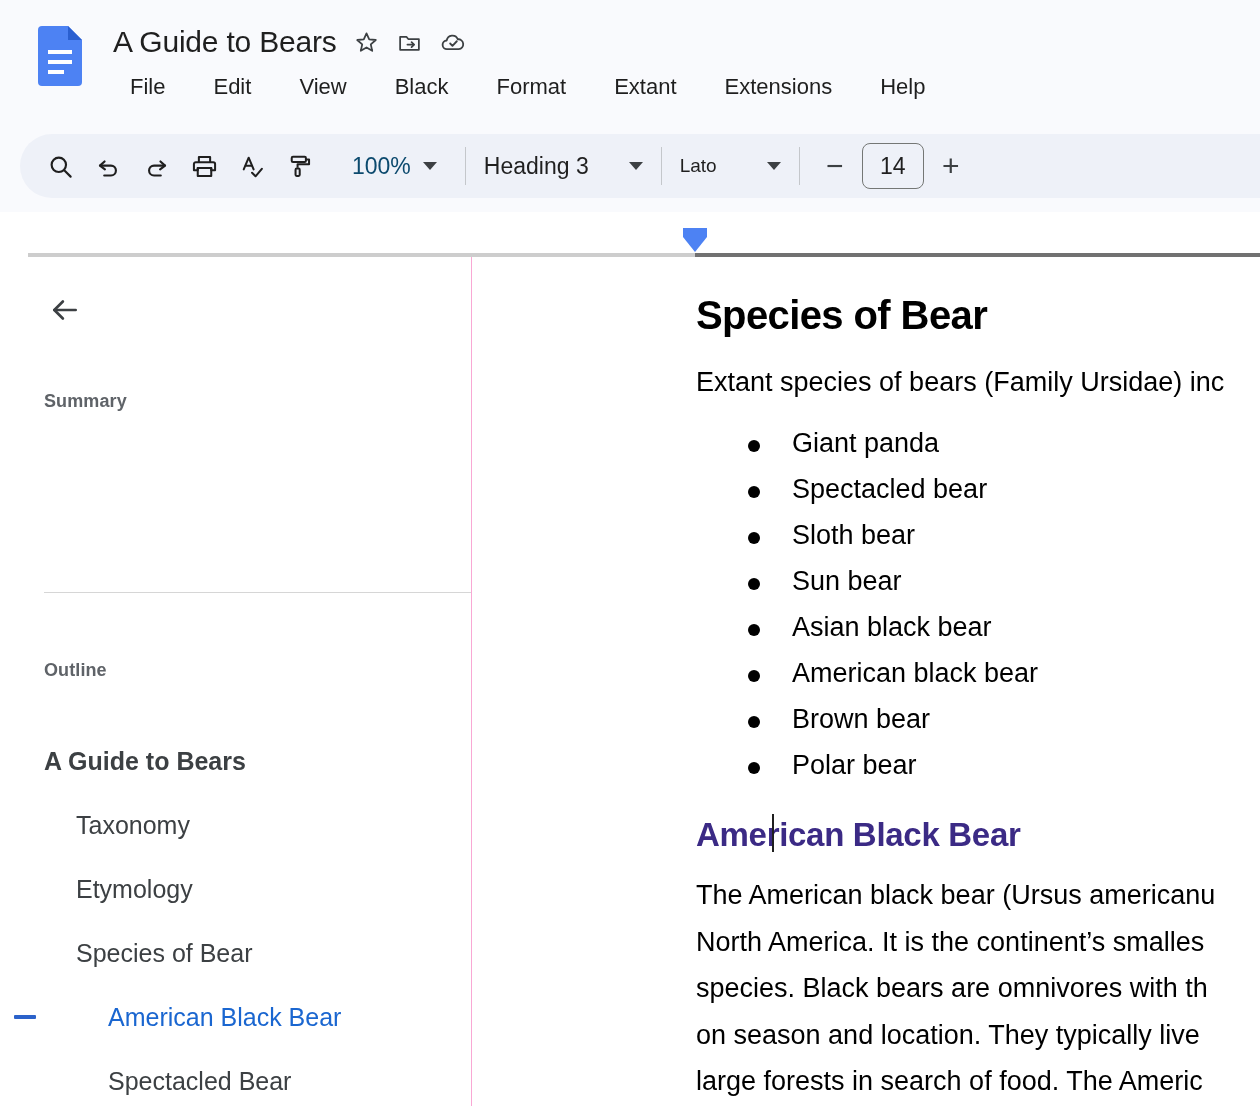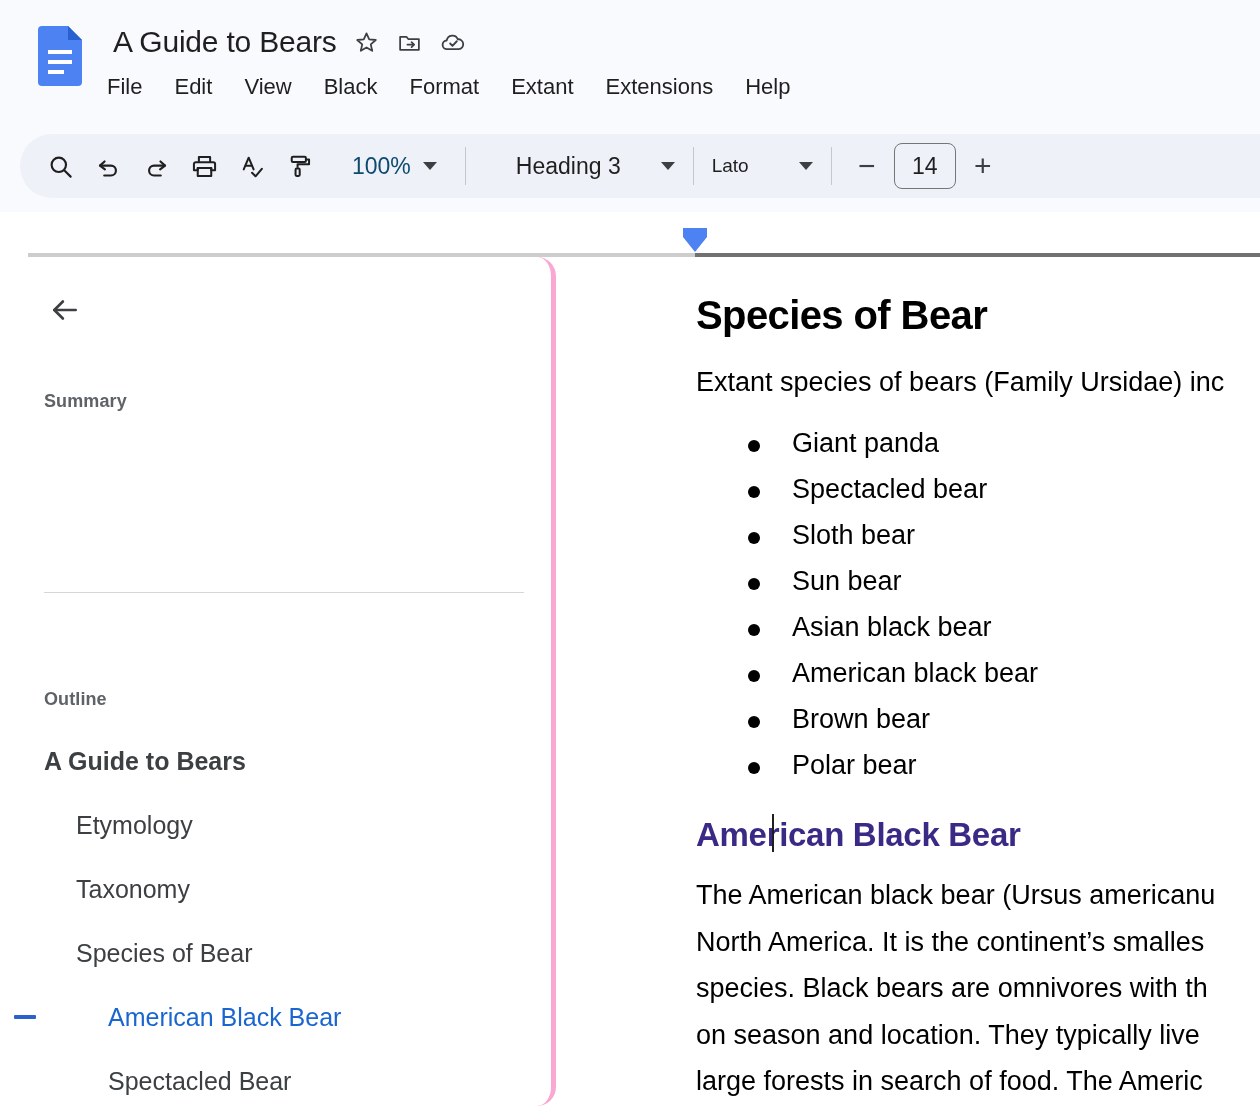--- a/index.html
+++ b/index.html
@@ -51,25 +51,25 @@
     height: 26px;
     display: flex;
     align-items: center;
     justify-content: center;
     color: #444746;
   }
   .hdr-icon svg { display: block; }
 
   .menu-row {
     position: absolute;
-    left: 97px;
+    left: 120px;
     top: 70px;
     display: flex;
     align-items: center;
-    gap: 0px;
+    gap: 16px;
   }
   .menu-item {
     font-size: 22px;
     color: #1f1f1f;
     padding: 4px 16px;
     border-radius: 6px;
     white-space: nowrap;
     cursor: default;
   }
   .menu-item:first-child { padding-left: 10px; }
@@ -126,21 +126,20 @@
     background: #c4c7cb;
     margin: 0 18px;
     flex: 0 0 auto;
   }
 
   .style-box {
     display: flex;
     align-items: center;
     gap: 0;
     flex: 0 0 auto;
-    margin-left: 32px;
   }
   .style-name {
     font-size: 23px;
     color: #1f1f1f;
     white-space: nowrap;
   }
   .style-box .caret { margin-left: 40px; }
 
   .font-box {
     display: flex;
@@ -236,26 +235,25 @@
     left: 0;
     width: 1260px;
     height: 849px;
     background: #ffffff;
   }
 
   .sidebar {
     position: absolute;
     left: 0;
     top: 0;
-    width: 556px;
+    width: 472px;
     height: 849px;
-    border-right: 5px solid #f9a8d4;
+    border-right: 1px solid #f9a8d4;
     box-sizing: border-box;
     overflow: hidden;
-    border-radius: 19px;
   }
 
   .back-btn {
     position: absolute;
     left: 44px;
     top: 32px;
     width: 42px;
     height: 42px;
     color: #3c4043;
     display: flex;
@@ -265,21 +263,21 @@
 
   .sb-label {
     position: absolute;
     left: 44px;
     font-size: 18px;
     font-weight: 700;
     color: #5f6368;
     letter-spacing: 0.1px;
   }
   .sb-label.summary { top: 134px; }
-  .sb-label.outline { top: 432px; }
+  .sb-label.outline { top: 403px; }
 
   .summary-text {
     position: absolute;
     left: 44px;
     top: 198px;
     width: 430px;
     font-size: 25px;
     line-height: 1.42;
     color: #3c4043;
   }
@@ -568,24 +566,24 @@
 
     <div class="sb-divider"></div>
 
     <div class="sb-label outline">Outline</div>
 
     <div class="outline-list">
       <div class="ol-item lvl0">
         <span>A Guide to Bears</span>
       </div>
       <div class="ol-item lvl1">
-        <span>Etymology</span>
+        <span>Taxonomy</span>
       </div>
       <div class="ol-item lvl1">
-        <span>Taxonomy</span>
+        <span>Etymology</span>
       </div>
       <div class="ol-item lvl1">
         <span>Species of Bear</span>
       </div>
       <div class="ol-item lvl2 active">
         <span class="collapse-minus"></span>
         <span>American Black Bear</span>
       </div>
       <div class="ol-item lvl2">
         <span>Spectacled Bear</span>

